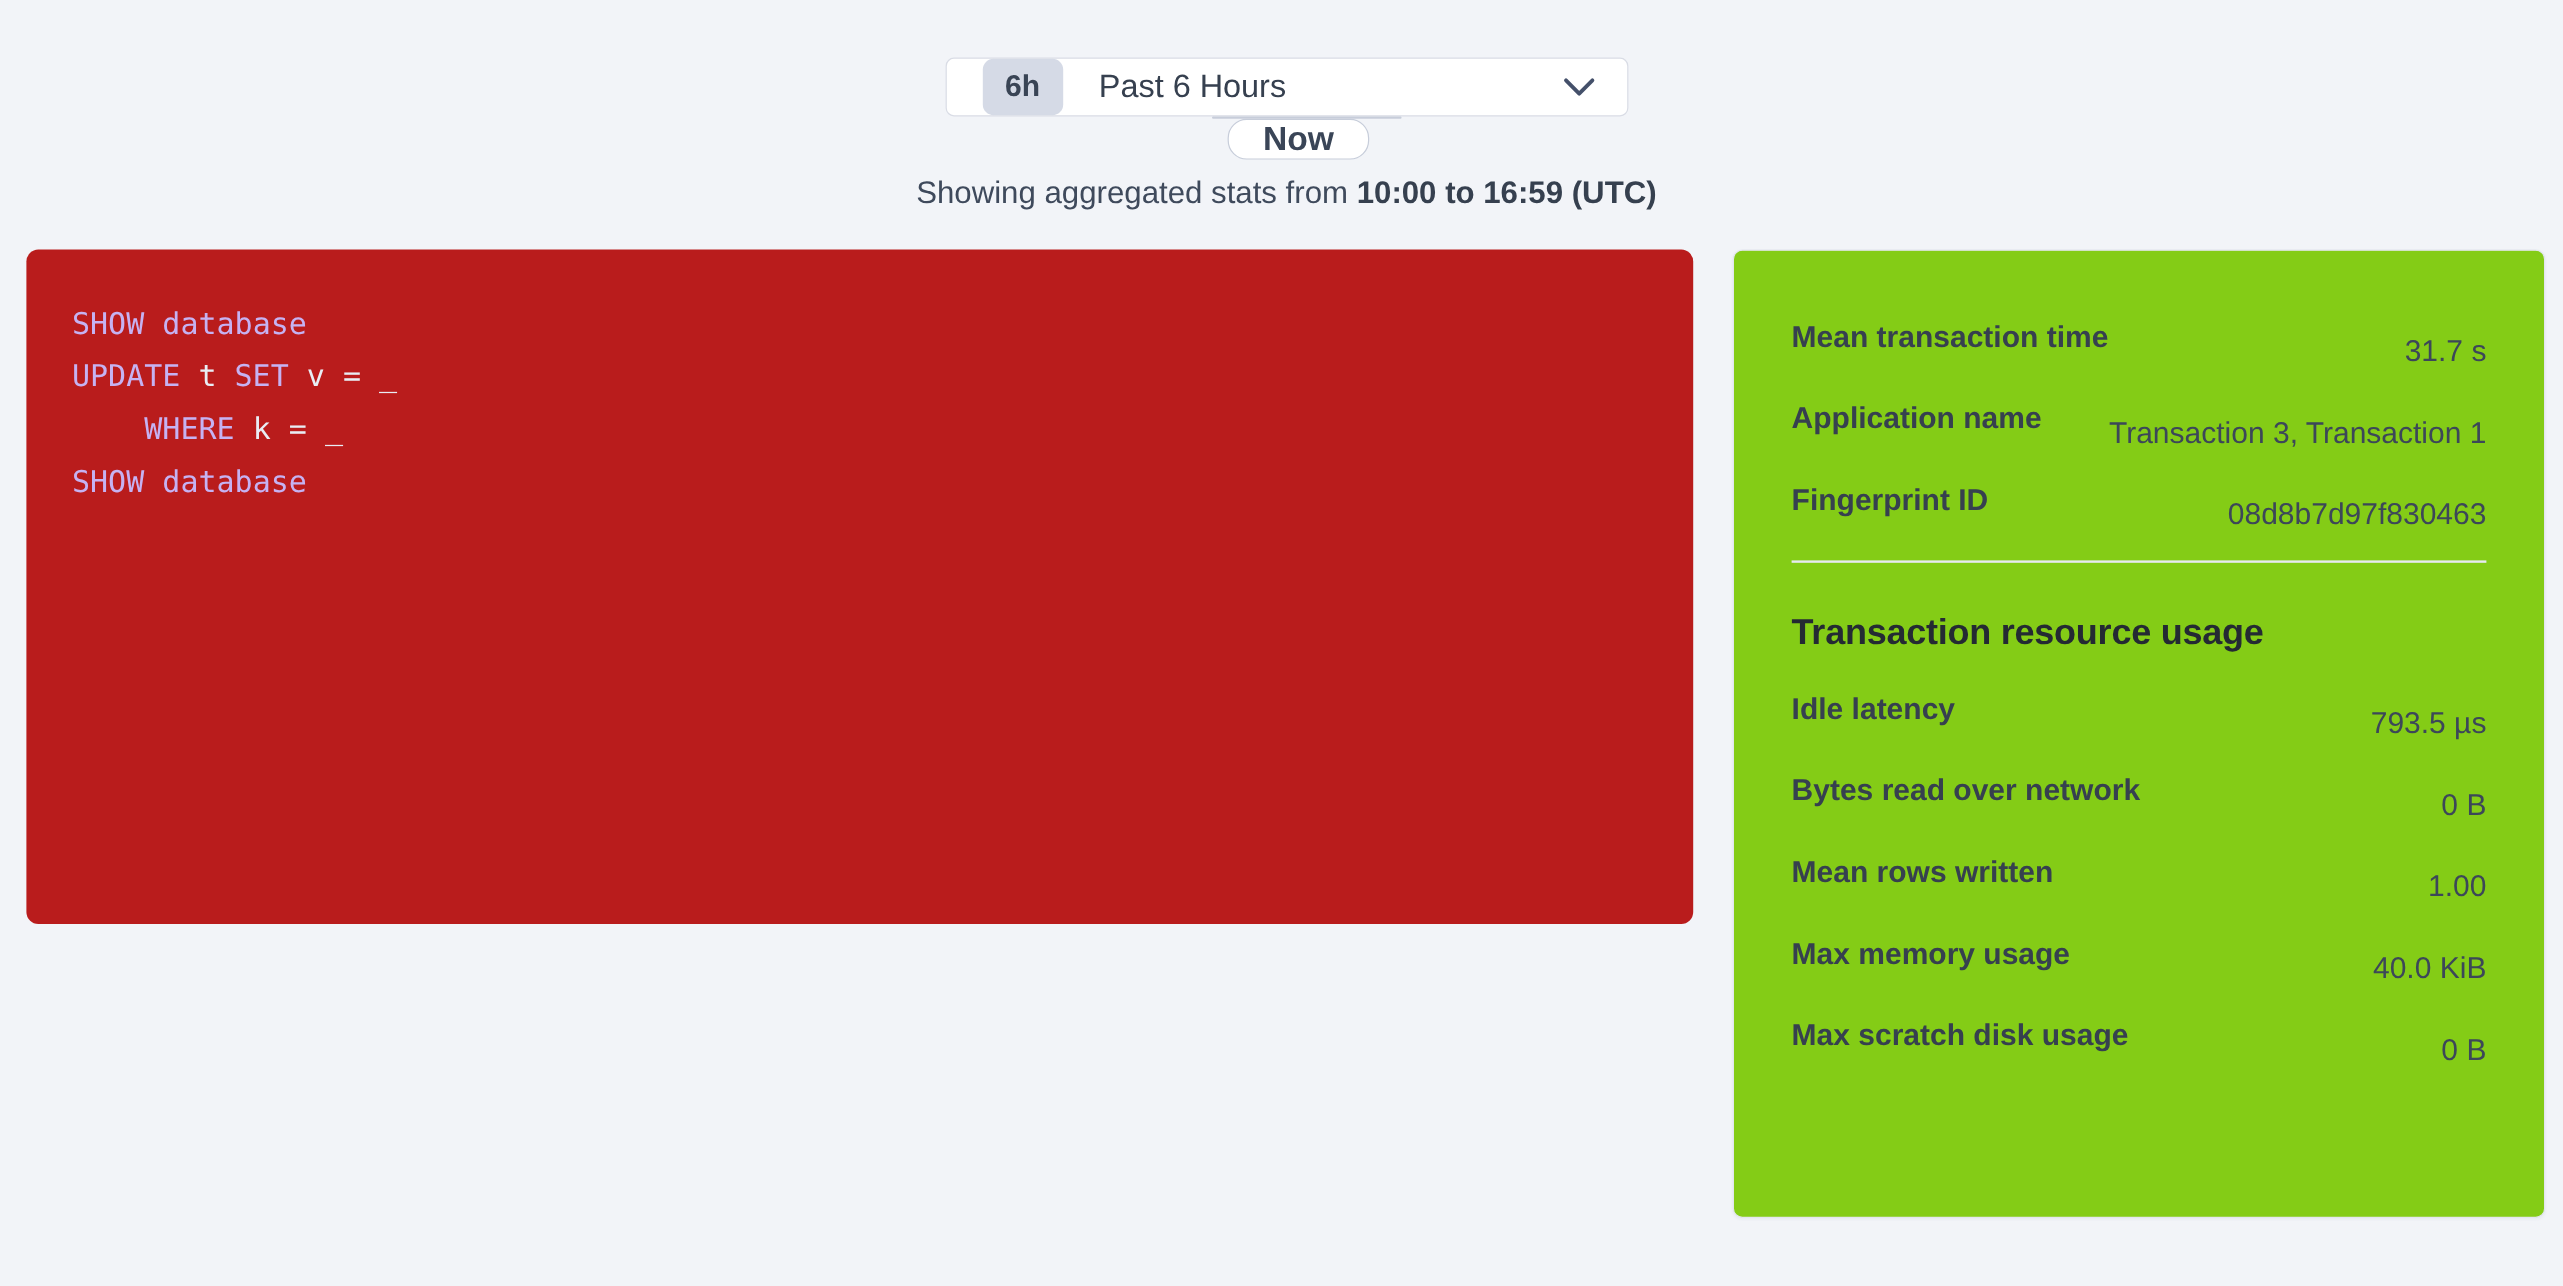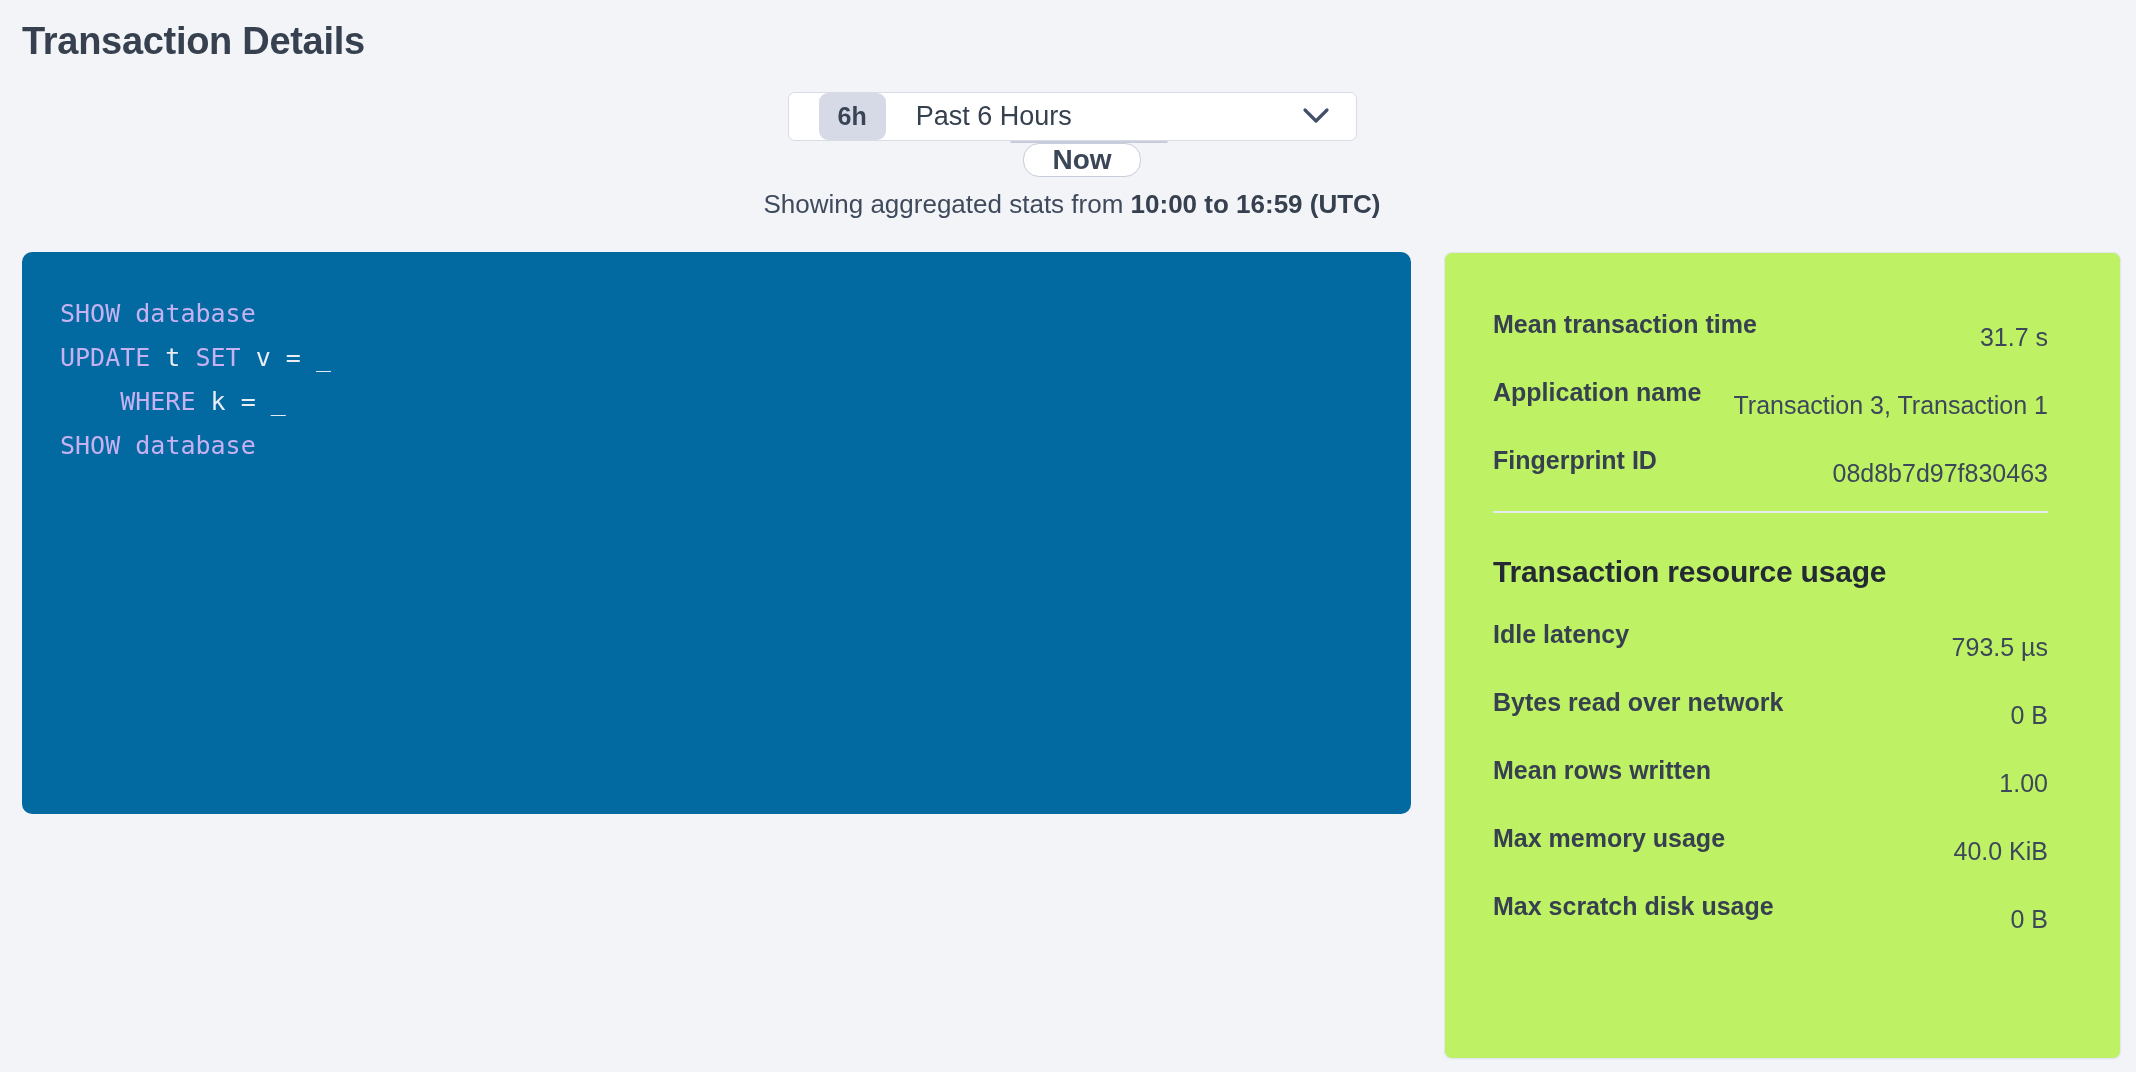--- a/index.html
+++ b/index.html
@@ -85,39 +85,39 @@
 
   .agg-note { margin-top: 13px; font-size: 26px; color: #3f4a5c; text-align: center; }
   .agg-note b { font-weight: 700; color: #36404f; }
 
   
   .main { display: flex; gap: 33px; margin-top: 32px; }
 
   .sql-box {
     width: 1389px;
     height: 562px;
-    background: #0369a1;
+    background: #b91c1c;
     border-radius: 10px;
     padding: 40px 30px 0 38px;
     font-family: "DejaVu Sans Mono", monospace;
     font-size: 25px;
     line-height: 44px;
     white-space: pre;
     overflow: hidden;
   }
   .tok-kw { color: #c6b2f2; }
   .tok-pl { color: #e9edf4; }
 
   .stats-card {
     width: 677px;
     height: 807px;
-    background: #bef264;
+    background: #84cc16;
     border: 1px solid #e3e6ee;
     border-radius: 8px;
-    padding: 38px 72px 0 48px;
+    padding: 38px 48px 0 48px;
     box-shadow: 0 1px 2px rgba(60, 70, 90, 0.04);
   }
   .stat-row {
     height: 68px;
     display: flex;
     align-items: center;
     justify-content: space-between;
     white-space: nowrap;
   }
   .stat-label { font-size: 25px; font-weight: 600; color: #36404f; }
@@ -133,21 +133,20 @@
     letter-spacing: -0.2px;
   }
 
   svg { display: block; }
 </style>
 </head>
 <body>
 
 <div class="app">
 
-  <h1 class="page-title">Transaction Details</h1>
 
   <div class="controls">
 
     <div class="timepicker">
       <span class="tp-badge">6h</span>
       <span class="tp-label">Past 6 Hours</span>
       <span class="tp-caret">
         <svg width="28" height="18" viewBox="0 0 28 18">
           <polyline points="3,3 14,14 25,3" fill="none" stroke="#44506a" stroke-width="3.2" stroke-linecap="round" stroke-linejoin="round"></polyline>
         </svg>

